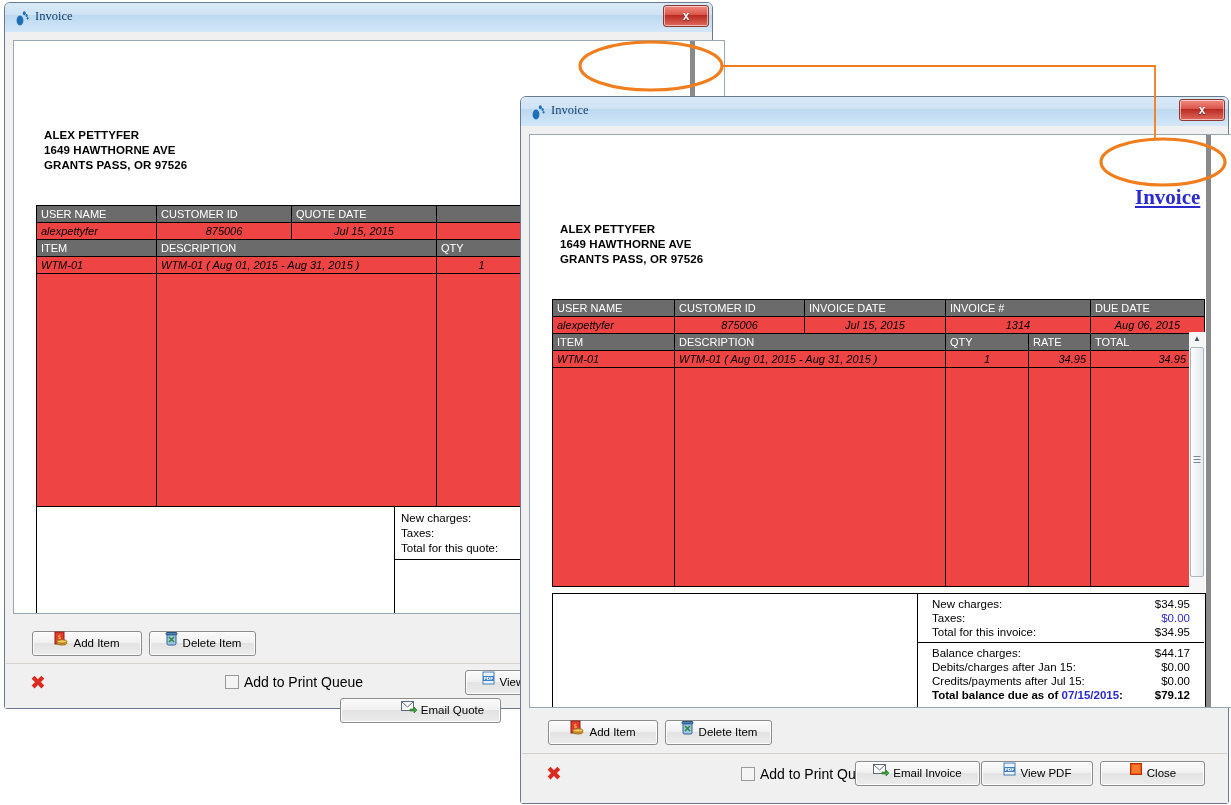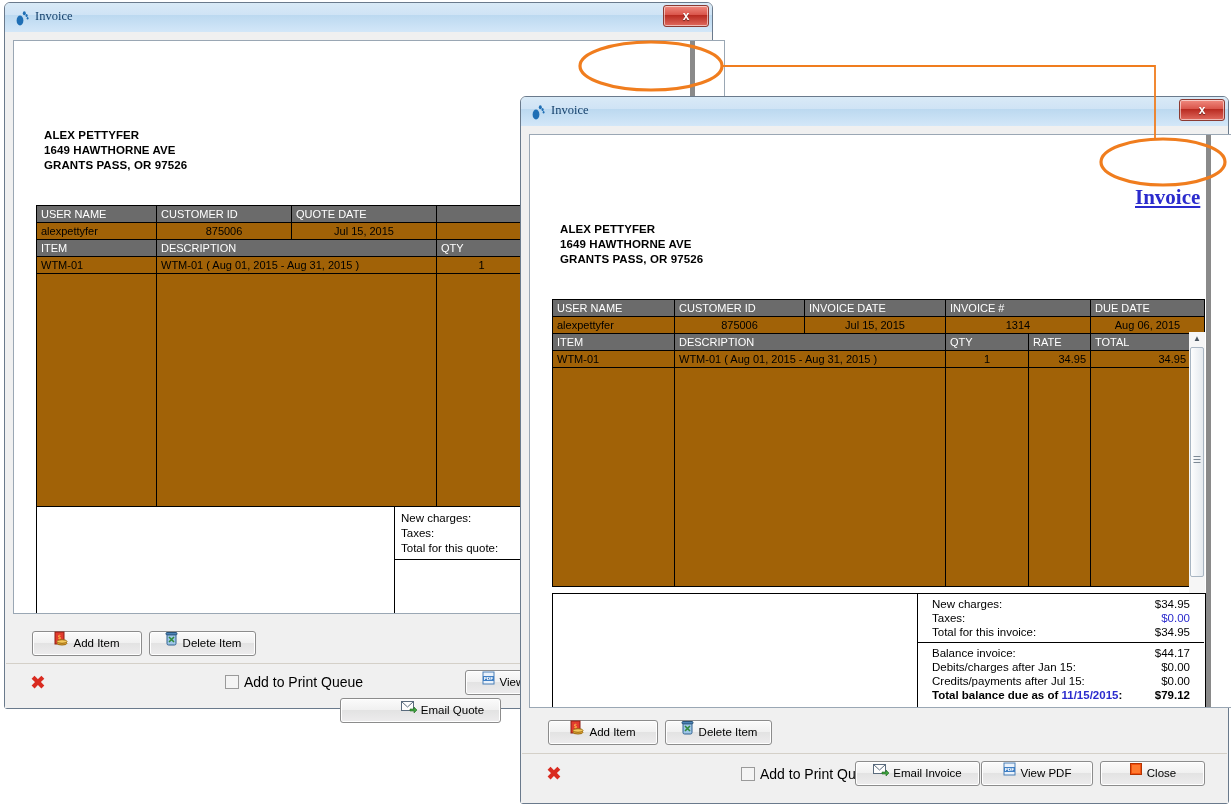--- a/index.html
+++ b/index.html
@@ -34,21 +34,21 @@
 
   .addr{position:absolute;font-weight:bold;font-size:11.5px;line-height:15px;
         font-family:"Liberation Sans", sans-serif;letter-spacing:.1px;}
 
   
   table.grid{border-collapse:collapse;position:absolute;table-layout:fixed;}
   table.grid td,table.grid th{border:1px solid #000;padding:0 4px;height:16px;
         font-size:11px;font-family:"Liberation Sans", sans-serif;
         overflow:hidden;white-space:nowrap;}
   th.hdr{background:#6b6b6b;color:#fff;font-weight:normal;text-align:left;}
-  td.val{background:#a16207;text-align:center;}
+  td.val{background:#ef4444;text-align:center;font-style:italic;}
   td.val.l{text-align:left;}
   td.val.r{text-align:right;}
 
   
   .lpd{position:absolute;border:1px solid #000;background:#fff;}
   .lpd-title{background:#6b6b6b;color:#fff;font-size:11px;padding:3px 6px;}
   .lpd table{border-collapse:collapse;width:100%;table-layout:fixed;}
   .lpd td{border:1px solid #000;border-bottom:none;border-left:none;text-align:center;
           font-size:11px;height:18px;}
   .lpd td:first-child{border-left:none;}
@@ -335,33 +335,33 @@
               <span>Taxes:</span>
               <span class="blue">$0.00</span>
             </div>
             <div class="row">
               <span>Total for this invoice:</span>
               <span>$34.95</span>
             </div>
           </div>
           <div style="padding:3px 8px 4px 8px;">
             <div class="row">
-              <span>Balance invoice:</span>
+              <span>Balance charges:</span>
               <span>$44.17</span>
             </div>
             <div class="row">
               <span>Debits/charges after Jan 15:</span>
               <span>$0.00</span>
             </div>
             <div class="row">
               <span>Credits/payments after Jul 15:</span>
               <span>$0.00</span>
             </div>
             <div class="row bold">
-              <span><span>Total balance due as of </span><span class="blue">11/15/2015</span><span>:</span></span>
+              <span><span>Total balance due as of </span><span class="blue">07/15/2015</span><span>:</span></span>
               <span>$79.12</span>
             </div>
           </div>
         </div>
       </div>
     </div>
 
     <div class="btn" style="left:27px;top:594px;width:108px;">
       <span class="bi">
         <svg width="15" height="15" viewBox="0 0 15 15">

